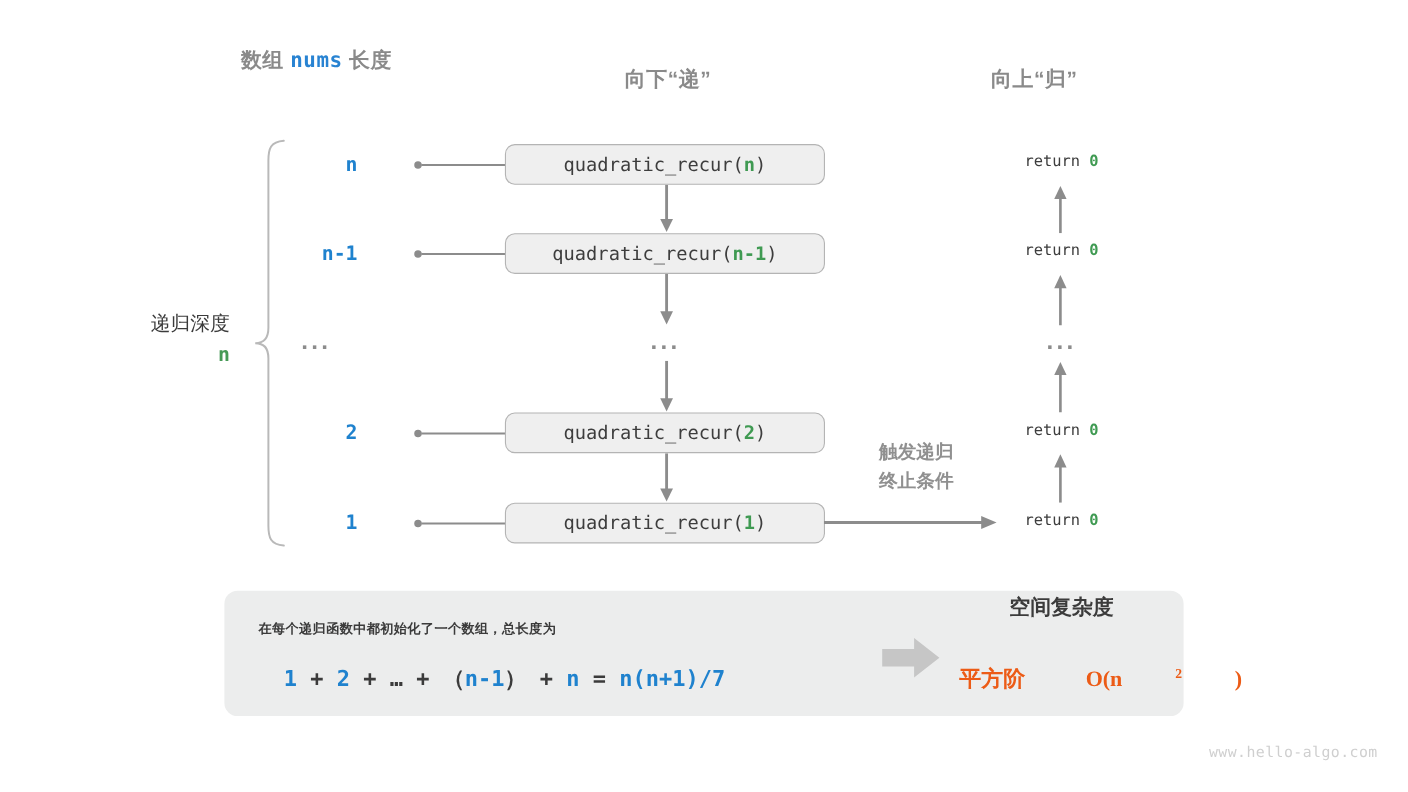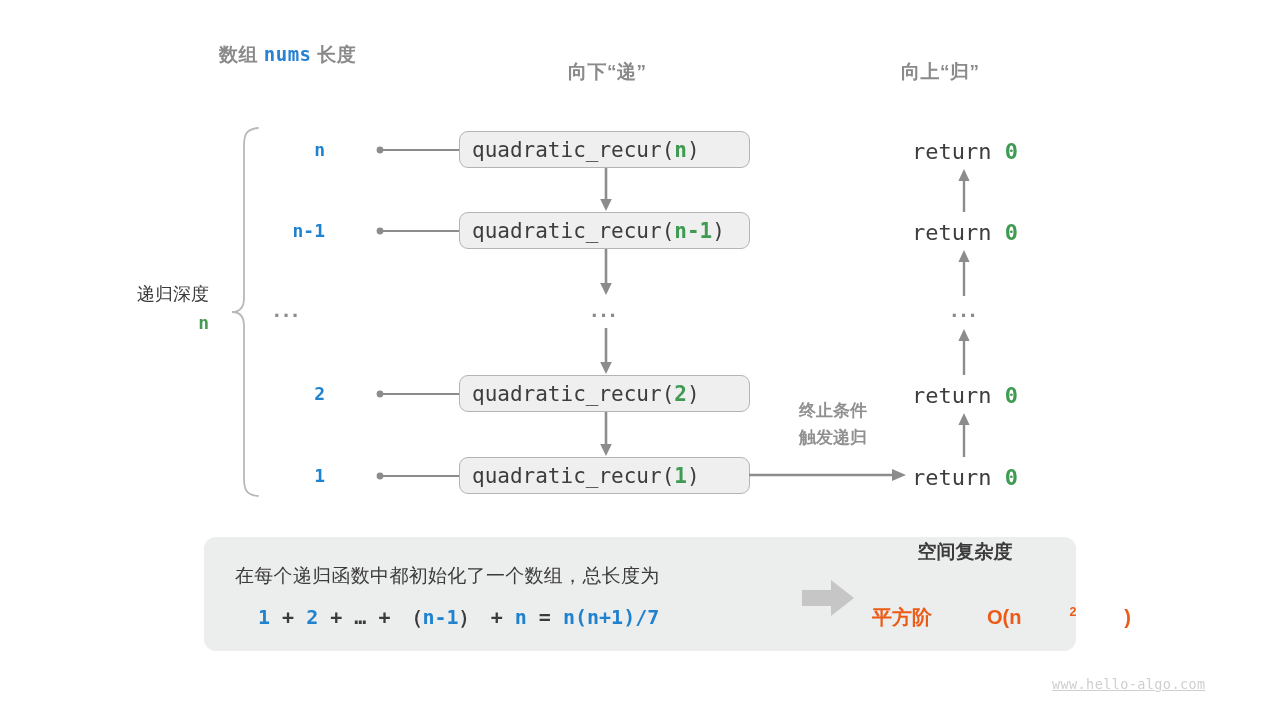--- a/index.html
+++ b/index.html
@@ -55,35 +55,35 @@
     white-space: nowrap;
     text-align: right;
   }
 
   
   .code-box {
     background: #efefef;
     border: 1.6px solid #b4b4b4;
     border-radius: 9px;
     font-family: "DejaVu Sans Mono", "Liberation Mono", monospace;
-    font-size: 21px;
+    font-size: 17px;
     color: #3d3d3d;
     display: flex;
     align-items: center;
+    justify-content: center;
     box-sizing: border-box;
     white-space: nowrap;
     letter-spacing: 0px;
-    padding-left: 12px;
   }
   .code-box .arg { color: #3f9a52; font-weight: bold; }
 
   
   .ret-label {
     font-family: "DejaVu Sans Mono", "Liberation Mono", monospace;
-    font-size: 22px;
+    font-size: 14px;
     color: #3d3d3d;
     white-space: nowrap;
     text-align: center;
   }
   .ret-label .retval { color: #3f9a52; font-weight: bold; }
 
   
   .dots {
     color: #8c8c8c;
     font-size: 22px;
@@ -103,24 +103,25 @@
     white-space: nowrap;
   }
 
   
   .summary-panel {
     background: #eceded;
     border-radius: 12px;
     box-sizing: border-box;
   }
   .summary-text {
-    font-size: 19px;
+    font-size: 12px;
     color: #3b3b3b;
     white-space: nowrap;
     letter-spacing: 0.3px;
+    font-weight: bold;
   }
   .summary-formula {
     font-family: "DejaVu Sans Mono", "Liberation Mono", monospace;
     font-size: 20px;
     font-weight: bold;
     color: #3b3b3b;
     white-space: nowrap;
   }
   .summary-formula .b { color: #1f82ce; }
   .cx-title {
@@ -132,21 +133,21 @@
   }
   .cx-value {
     font-size: 20px;
     font-weight: bold;
     color: #ec5b16;
     white-space: nowrap;
     text-align: center;
     font-family: "DejaVu Sans", sans-serif;
   }
   .cx-value .mono {
-    font-family: Liberation Sans, sans-serif;
+    font-family: Liberation Serif, serif;
     margin-left: 48px;
   }
 
   
   .watermark {
     font-family: "DejaVu Sans Mono", "Liberation Mono", monospace;
     font-size: 13.5px;
     color: #cfcfcf;
     white-space: nowrap;
     letter-spacing: 0.4px;
@@ -287,22 +288,22 @@
 </div>
 
 <div class="abs" style="left:749px; top:466px; width:160px; height:18px;">
   <svg width="160" height="18" viewBox="0 0 160 18">
     <line x1="0" y1="9" x2="145" y2="9" stroke="#8c8c8c" stroke-width="2.6"></line>
     <path d="M157 9 L143 3 L143 15 Z" fill="#8c8c8c"></path>
   </svg>
 </div>
 
 <div class="abs side-note" style="left:760px; top:397px; width:146px;">
+  <div>触发递归</div>
   <div>终止条件</div>
-  <div>触发递归</div>
 </div>
 
 <div class="abs" style="left:955px; top:167px; width:18px; height:45px;">
   <svg width="18" height="45" viewBox="0 0 18 45">
     <line x1="9" y1="45" x2="9" y2="12" stroke="#8c8c8c" stroke-width="2.4"></line>
     <path d="M9 2 L3.4 14 L14.6 14 Z" fill="#8c8c8c"></path>
   </svg>
 </div>
 
 <div class="abs" style="left:955px; top:248px; width:18px; height:48px;">
@@ -339,13 +340,13 @@
     <path d="M2 12 L31 12 L31 2 L54 20 L31 38 L31 28 L2 28 Z" fill="#c6c6c6"></path>
   </svg>
 </div>
 
 <div class="abs cx-title" style="left:872px; top:539px; width:186px;">空间复杂度</div>
 
 <div class="abs cx-value" style="left:872px; top:604px; width:186px;">
   <span>平方阶 </span><span class="mono">O(n</span><sup class="mono" style="font-size:0.62em;">2</sup><span class="mono">)</span>
 </div>
 
-<div class="abs watermark" style="left:1052px; top:676px;text-decoration:underline;">www.hello-algo.com</div>
+<div class="abs watermark" style="left:1099px; top:676px;">www.hello-algo.com</div>
 
 </body></html>

